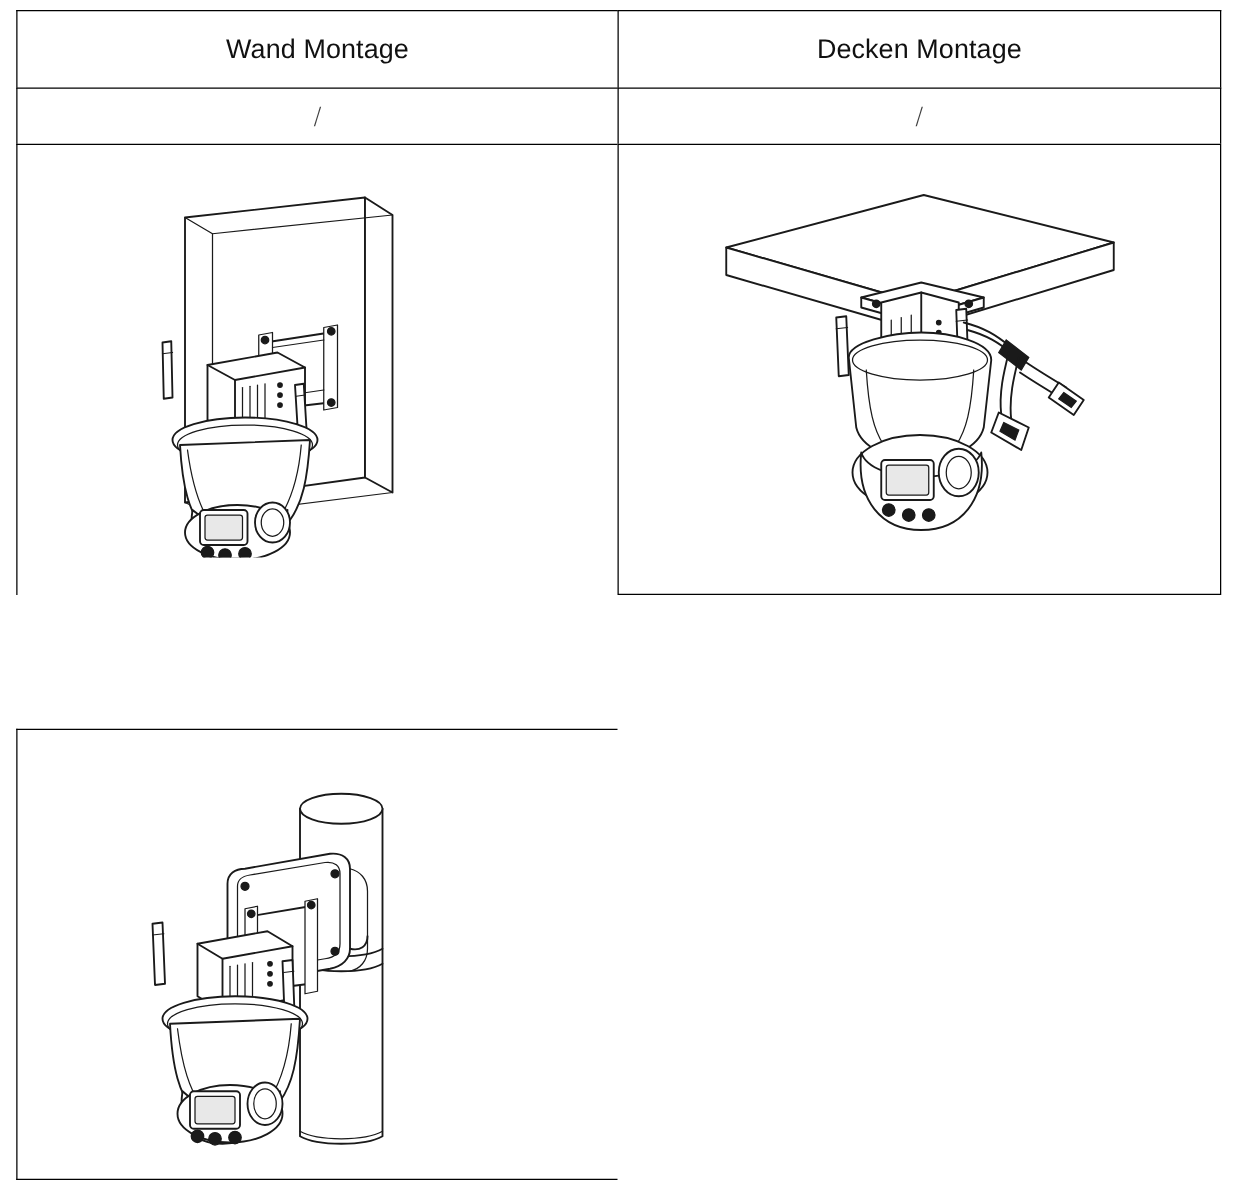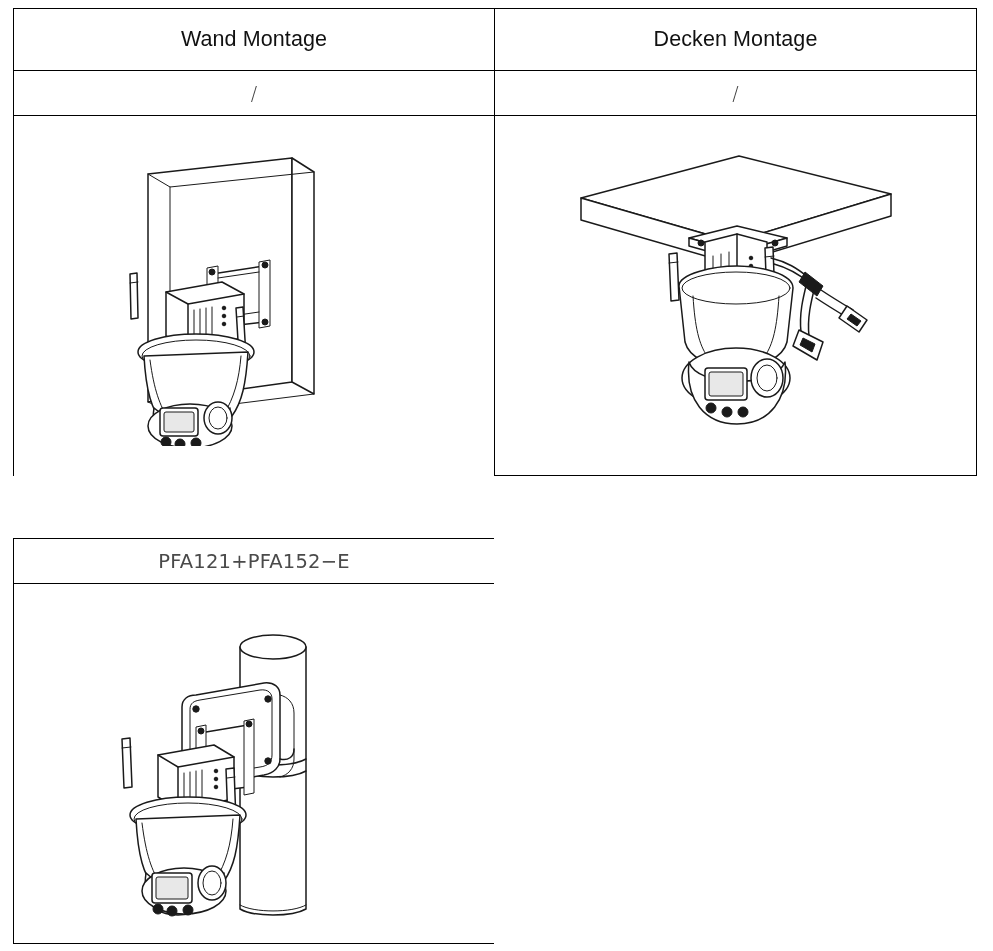--- a/index.html
+++ b/index.html
@@ -242,23 +242,20 @@
           </svg>
         </div>
       </div>
     </div>
 
     <div class="row">
       <div class="cell c-right h-title noborder"></div>
     </div>
 
     <div class="row">
-      <div class="cell c-left h-sub">
-        <span class="part-txt">PFA121+PFA152−E</span>
-      </div>
       <div class="cell c-right h-sub noborder"></div>
     </div>
 
     <div class="row">
       <div class="cell c-left h-img2 bot">
         <div class="figwrap">
           <svg width="300" height="310" viewBox="0 0 300 310">
 
             <g>
               <path class="fil" d="M136 38 L136 300 C150 308 188 308 202 300 L202 38 Z"></path>

